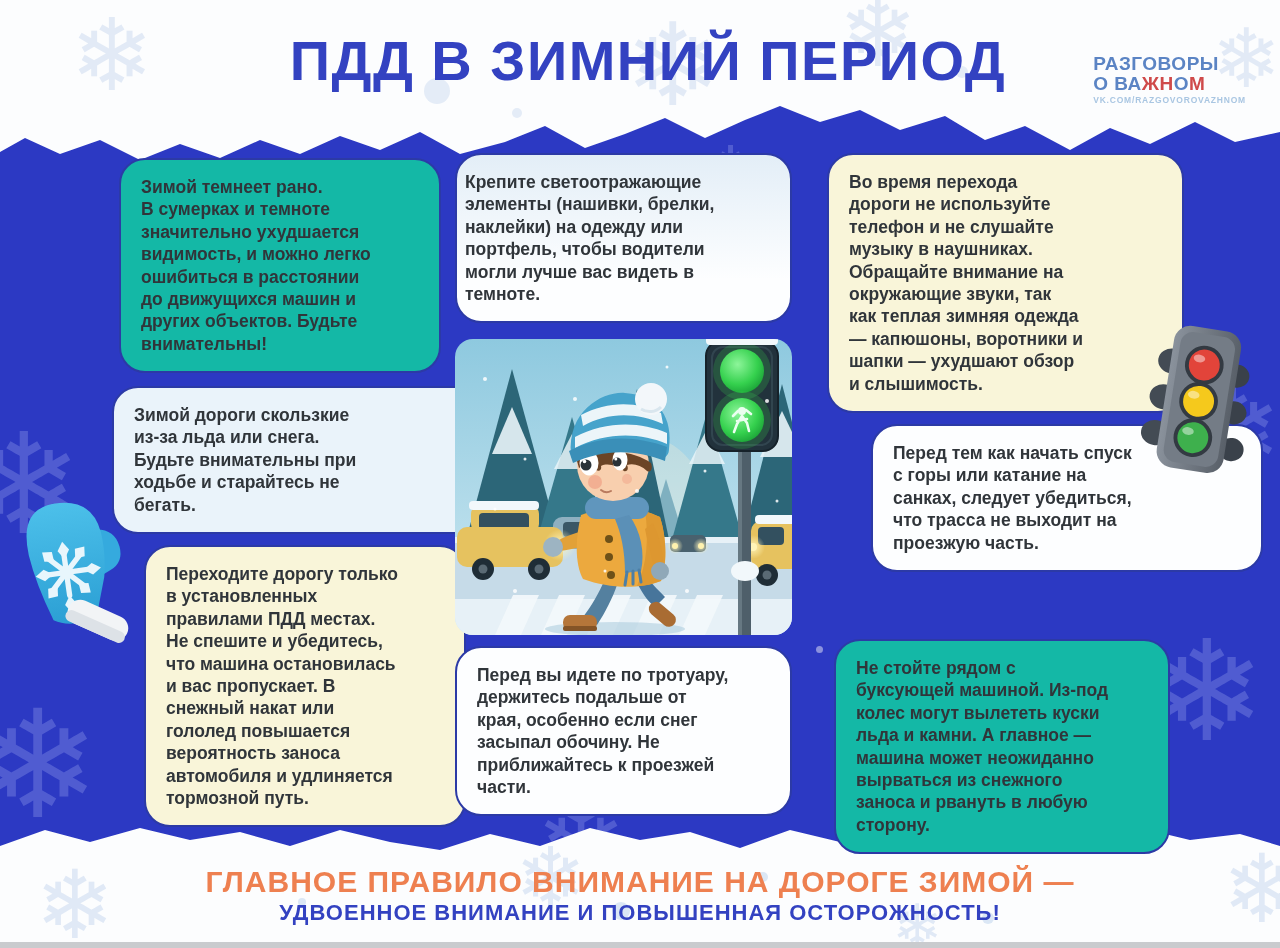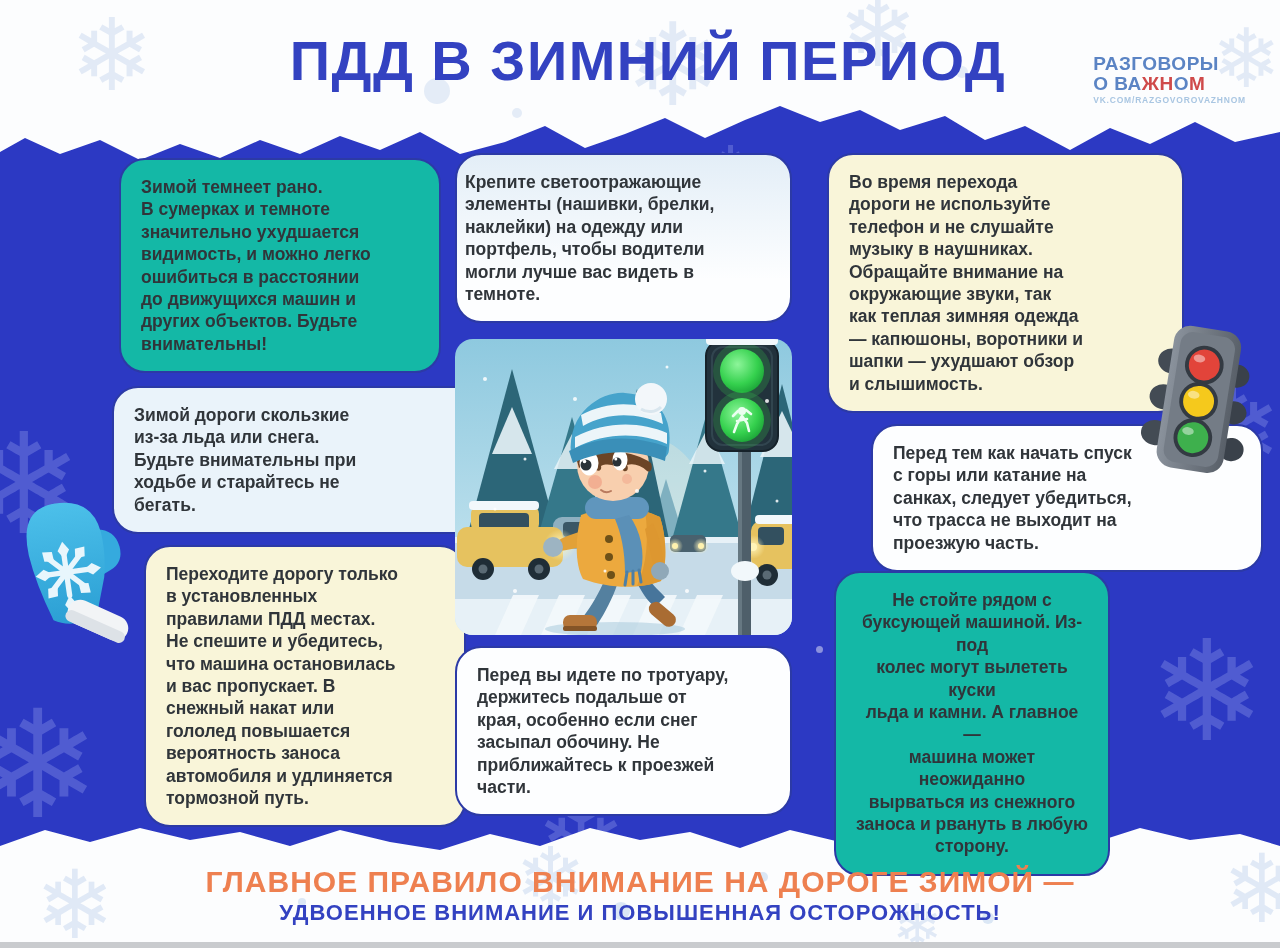--- a/index.html
+++ b/index.html
@@ -286,21 +286,21 @@
 окружающие звуки, так
 как теплая зимняя одежда
 — капюшоны, воротники и
 шапки — ухудшают обзор
 и слышимость.</span></div>
   <div class="card c-white" style="left:827px;top:424px;width:392px;margin-left:44px;"><span>Перед тем как начать спуск
 с горы или катание на
 санках, следует убедиться,
 что трасса не выходит на
 проезжую часть.</span></div>
-  <div class="card c-blue" style="left:827px;top:571px;width:276px;text-align:center;"><span>Не стойте рядом с
+  <div class="card c-blue" style="left:827px;top:639px;width:336px;"><span>Не стойте рядом с
 буксующей машиной. Из-под
 колес могут вылететь куски
 льда и камни. А главное —
 машина может неожиданно
 вырваться из снежного
 заноса и рвануть в любую
 сторону.</span></div>
 
   <svg class="tl-icon" viewBox="0 0 120 160" aria-hidden="true">
     <defs>

